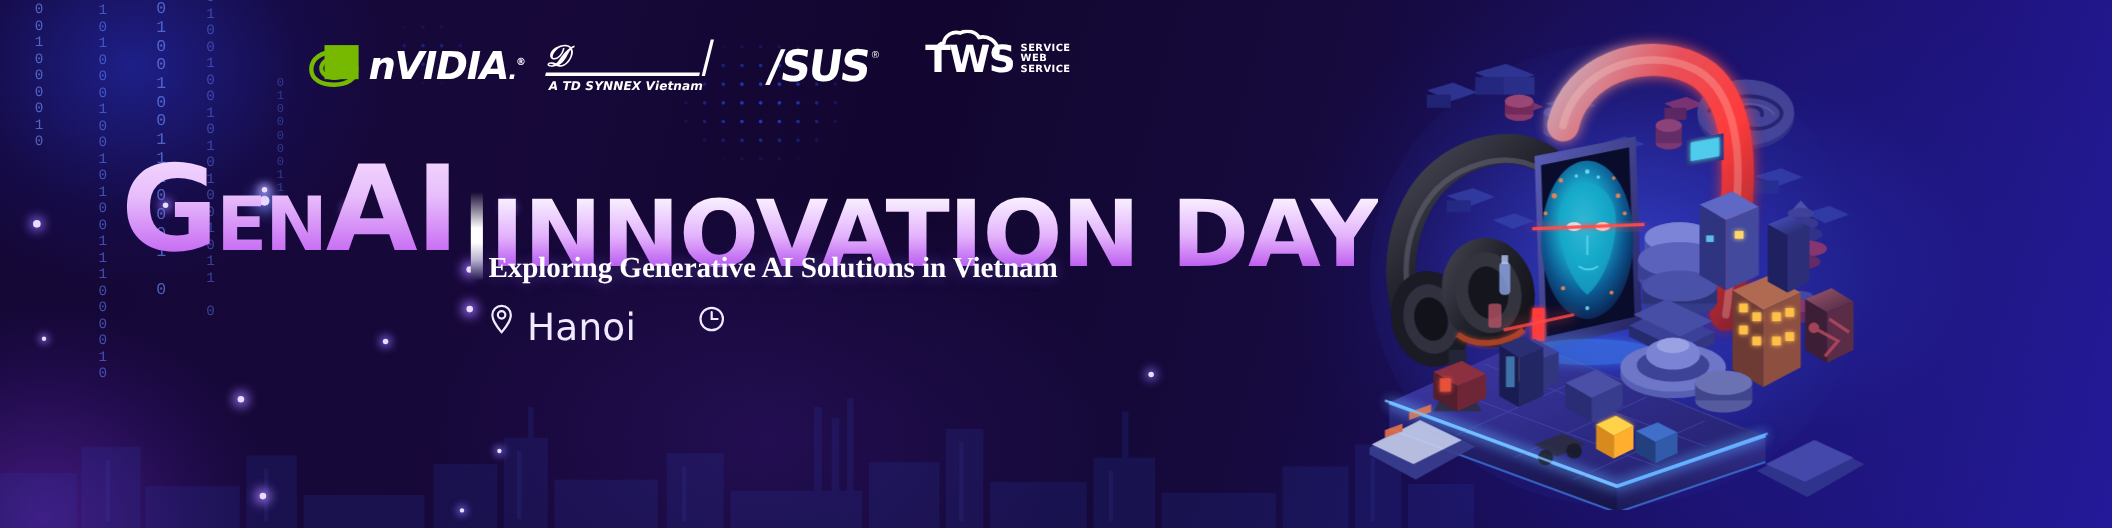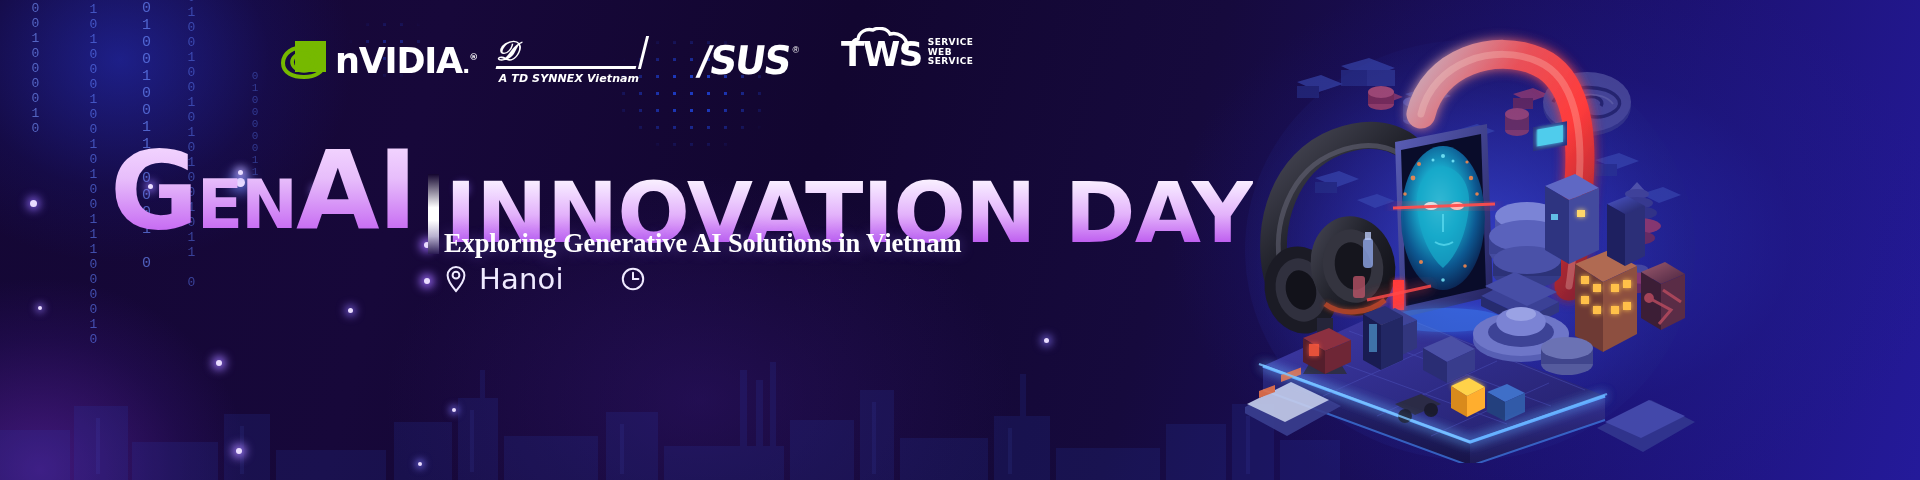--- a/index.html
+++ b/index.html
@@ -43,21 +43,21 @@
   #skyline { position:absolute; left:0; bottom:0; width:1340px; height:170px; opacity:.30; }
 
   
   #logobar { position:absolute; left:280px; top:30px; height:62px; display:flex; align-items:flex-start; gap:0; }
 
   .nvidia-wrap { display:flex; align-items:center; gap:9px; margin-top:10px; }
   .nv-eye { width:46px; height:40px; position:relative; }
   .nv-eye .sq { position:absolute; right:0; top:0; width:31px; height:31px; background:#76B900; }
   .nv-eye svg { position:absolute; left:0; top:3px; }
   .nv-word { font-family:"DejaVu Sans", sans-serif; font-weight:700; font-size:35px;
-             color:#fff; letter-spacing:-1.2px; line-height:34px; }
+             color:#fff; letter-spacing:-1.2px; line-height:34px;font-style:italic; }
   .nv-word .dot { font-size:22px; }
   .nv-word .reg { font-size:9px; vertical-align:super; }
 
   .td-wrap { margin-left:19px; margin-top:8px; position:relative; width:146px; }
   .td-row { display:flex; align-items:center; gap:4px; }
   .td-d { font-family:"Liberation Serif", serif; font-style:italic; font-weight:700;
           font-size:27px; color:#fff; line-height:26px; }
   .td-name { font-family:"DejaVu Sans", sans-serif; font-style:italic; font-weight:700;
              font-size:25px; color:#fff; letter-spacing:-0.9px; line-height:26px; }
   .td-name .reg { font-size:8px; vertical-align:super; font-style:normal; }
@@ -66,21 +66,21 @@
   .td-rule { margin-top:2px; height:2.5px; background:#fff; width:140px; transform:skewX(-14deg); }
   .td-sub { margin-top:3px; text-align:center; font-family:"DejaVu Sans", sans-serif;
             font-style:italic; font-weight:700; font-size:11px; color:#fff; letter-spacing:.1px; }
 
   .asus-wrap { margin-left:56px; margin-top:12px; display:flex; align-items:flex-start; }
   .asus-word { font-family:"DejaVu Sans", sans-serif; font-weight:700; font-size:38px;
                color:#fff; letter-spacing:-2px; line-height:36px;
                transform:skewX(-8deg) scaleY(1.04); }
   .asus-reg { font-size:9px; color:#fff; margin-left:3px; margin-top:3px; }
 
-  .tws-wrap { margin-left:42px; margin-top:8px; display:flex; gap:6px; position:relative; }
+  .tws-wrap { margin-left:42px; margin-top:8px; display:flex; align-items:flex-end; gap:6px; position:relative; }
   .tws-cloud { position:absolute; left:8px; top:-11px; width:64px; height:26px; }
   .tws-word { font-family:"DejaVu Sans", sans-serif; font-weight:700; font-size:34px;
               color:#fff; letter-spacing:-1.5px; line-height:33px; }
   .tws-tag { font-family:"DejaVu Sans", sans-serif; font-weight:700; font-size:9px;
              line-height:9.5px; color:#fff; letter-spacing:.4px; margin-bottom:3px; }
 
   
   #headline { position:absolute; left:110px; top:143px; display:flex; align-items:center; }
 
   .genai {
@@ -113,22 +113,22 @@
     font-family:Liberation Serif, serif; font-weight:700; font-size:26.5px;
     color:#ffffff; letter-spacing:-0.1px;
     text-shadow:0 0 14px rgba(150,120,255,.45);
   }
   #meta {
     position:absolute; left:444px; top:262px;
     display:flex; align-items:center; gap:56px;
   }
   .meta-item { display:flex; align-items:center; gap:11px; }
   .meta-item .mtxt {
-    font-family:"DejaVu Sans", sans-serif; font-weight:400; font-size:29px;
-    color:#efeaff; letter-spacing:.2px;
+    font-family:"DejaVu Sans", sans-serif; font-weight:400; font-size:34px;
+    color:#efeaff; letter-spacing:.2px;margin-top:16px;
   }
   .meta-item svg { display:block; }
 
   
   #illo { position:absolute; left:1245px; top:18px; width:450px; height:445px; }
   #illo svg { position:absolute; left:0; top:0; }
 </style>
 </head>
 <body>
 

